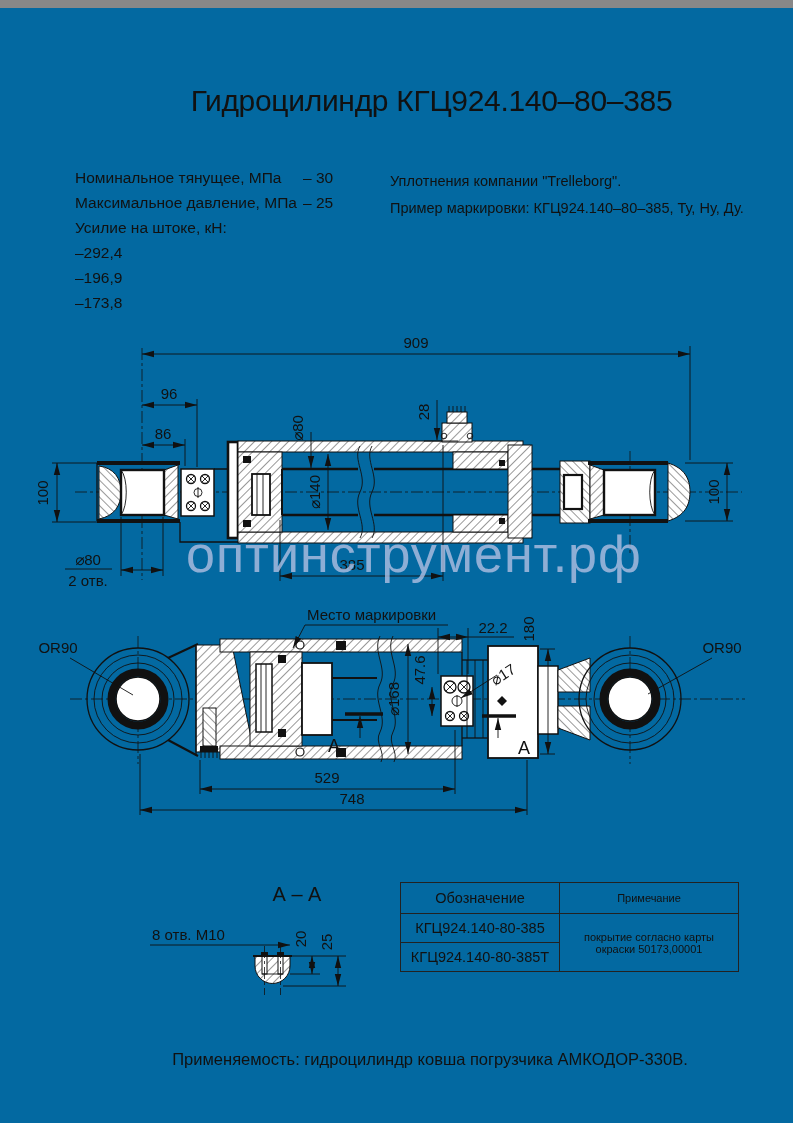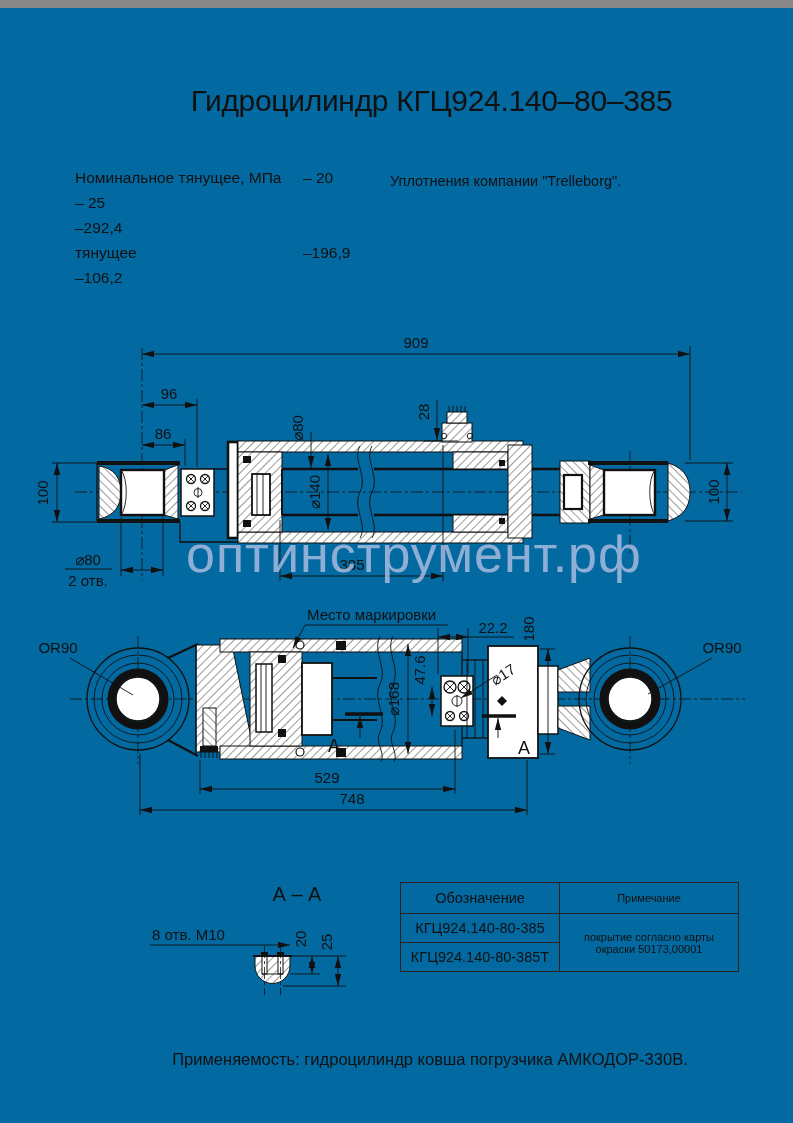--- a/index.html
+++ b/index.html
@@ -36,39 +36,44 @@
 </head>
 <body>
 
 <div class="page">
 
   <div class="abs title">Гидроцилиндр КГЦ924.140–80–385</div>
 
   <div class="abs specs">
     <div class="row">
         <span class="lab">Номинальное тянущее, МПа</span>
-        <span>– 20</span>
-      </div>
-    <div class="row">
+        <span>– 30</span>
+      </div>
+    <div class="row">
+        <span class="lab">Максимальное давление, МПа</span>
         <span>– 25</span>
       </div>
     <div class="row">
+        <span class="lab">Усилие на штоке, кН:</span>
+        <span></span>
+      </div>
+    <div class="row">
         <span>–292,4</span>
       </div>
     <div class="row">
-        <span class="lab">тянущее</span>
         <span>–196,9</span>
       </div>
     <div class="row">
-        <span>–106,2</span>
+        <span>–173,8</span>
       </div>
   </div>
 
   <div class="abs notes">
     <div>Уплотнения компании "Trelleborg".</div>
+    <div>Пример маркировки: КГЦ924.140–80–385, Ту, Ну, Ду.</div>
   </div>
 
   <div class="abs watermark">оптинструмент.рф</div>
 
   <svg class="abs" style="left:0;top:0;" width="793" height="1123" viewBox="0 0 793 1123">
     <defs>
       <pattern id="h" patternUnits="userSpaceOnUse" width="6" height="6" patternTransform="rotate(45)">
         <rect width="6" height="6" fill="#fff"></rect>
           <line x1="0" y1="0" x2="0" y2="6" stroke="#333" stroke-width="1"></line>
       </pattern>

